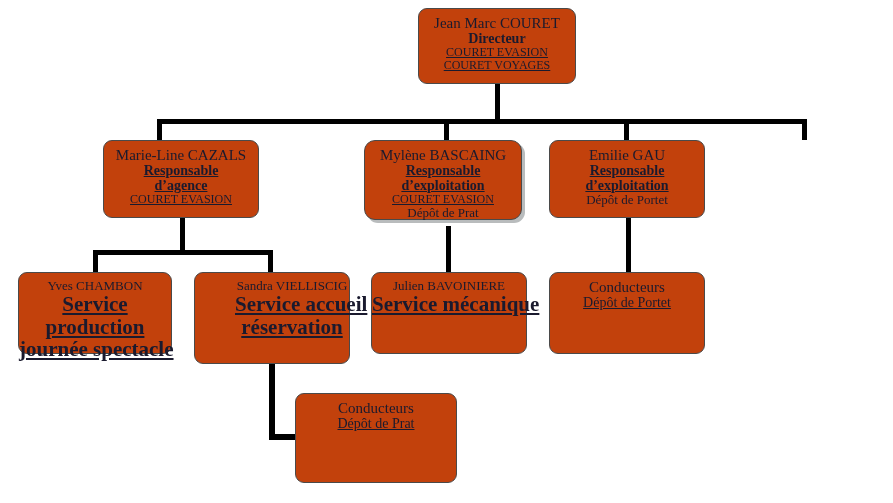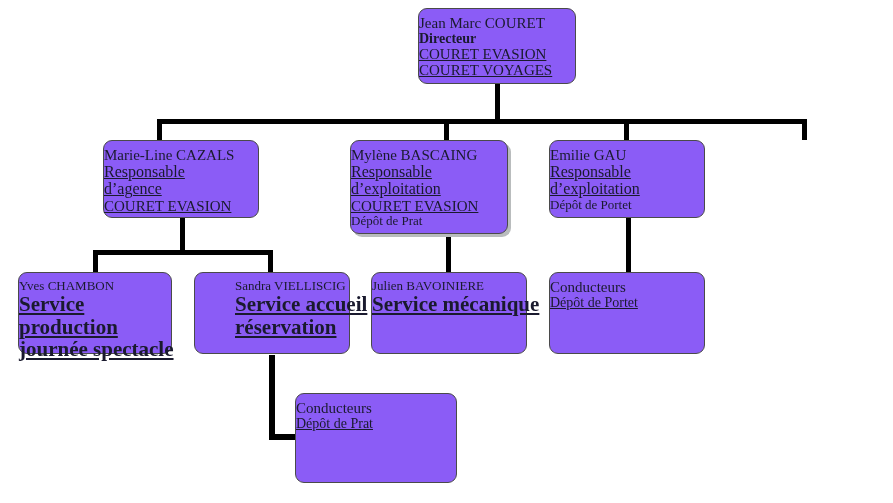--- a/index.html
+++ b/index.html
@@ -22,45 +22,45 @@
   
   .line {
     position: absolute;
     background: #000000;
   }
 
   
   .node {
     position: absolute;
     box-sizing: border-box;
-    background: #8b5cf6;
+    background: #c2410c;
     border: 1px solid #4a4a4a;
     border-radius: 9px;
-    text-align: left;
+    text-align: center;
     color: #1a1a2e;
     z-index: 5;
     display: block;
   }
   .node.shadowed {
     box-shadow: 3px 3px 0 0 #b9bcbd;
   }
   .node .pad {
     padding-top: 6px;
   }
   .node .ln {
     display: block;
     line-height: 1.08;
     white-space: nowrap;
   }
 
   
   .t-plain   { font-size: 15px; font-weight: normal; }
   .t-plain-s { font-size: 13px; font-weight: normal; }
-  .t-bu      { font-size: 16px; font-weight: normal; text-decoration: underline; }
-  .t-u       { font-size: 15px; font-weight: normal; text-decoration: underline; }
+  .t-bu      { font-size: 14px; font-weight: bold; text-decoration: underline; }
+  .t-u       { font-size: 12px; font-weight: normal; text-decoration: underline; }
   .t-bu-lg   { font-size: 21px; font-weight: bold; text-decoration: underline; }
   .t-b       { font-size: 14px; font-weight: bold; }
   .t-u-s     { font-size: 14px; font-weight: normal; text-decoration: underline; }
 </style>
 </head>
 <body>
 
 <div id="chart">
 
   <div class="line" style="left:495px; top:84px; width:5px; height:38px;"></div>
@@ -93,21 +93,21 @@
 
   <div class="node" style="left:103px; top:140px; width:156px; height:78px;">
     <div class="pad">
       <span class="ln t-plain">Marie-Line CAZALS</span>
       <span class="ln t-bu">Responsable</span>
       <span class="ln t-bu">d’agence</span>
       <span class="ln t-u">COURET EVASION</span>
     </div>
   </div>
 
-  <div class="node shadowed" style="left:350px; top:140px; width:158px; height:94px;">
+  <div class="node shadowed" style="left:364px; top:140px; width:158px; height:80px;border-radius:11px;">
     <div class="pad">
       <span class="ln t-plain">Mylène  BASCAING</span>
       <span class="ln t-bu">Responsable</span>
       <span class="ln t-bu">d’exploitation</span>
       <span class="ln t-u">COURET EVASION</span>
       <span class="ln t-plain-s">Dépôt de Prat</span>
     </div>
   </div>
 
   <div class="node" style="left:549px; top:140px; width:156px; height:78px;">
@@ -122,21 +122,21 @@
 
   <div class="node" style="left:18px; top:272px; width:154px; height:82px;">
     <div class="pad">
       <span class="ln t-plain-s">Yves CHAMBON</span>
       <span class="ln t-bu-lg">Service</span>
       <span class="ln t-bu-lg">production</span>
       <span class="ln t-bu-lg">journée spectacle</span>
     </div>
   </div>
 
-  <div class="node" style="left:194px; top:272px; width:156px; height:82px;padding-left:40px;">
+  <div class="node" style="left:194px; top:272px; width:156px; height:92px;padding-left:40px;">
     <div class="pad">
       <span class="ln t-plain-s">Sandra VIELLISCIG</span>
       <span class="ln t-bu-lg">Service accueil</span>
       <span class="ln t-bu-lg">réservation</span>
     </div>
   </div>
 
   <div class="node" style="left:371px; top:272px; width:156px; height:82px;">
     <div class="pad">
       <span class="ln t-plain-s">Julien BAVOINIERE</span>

